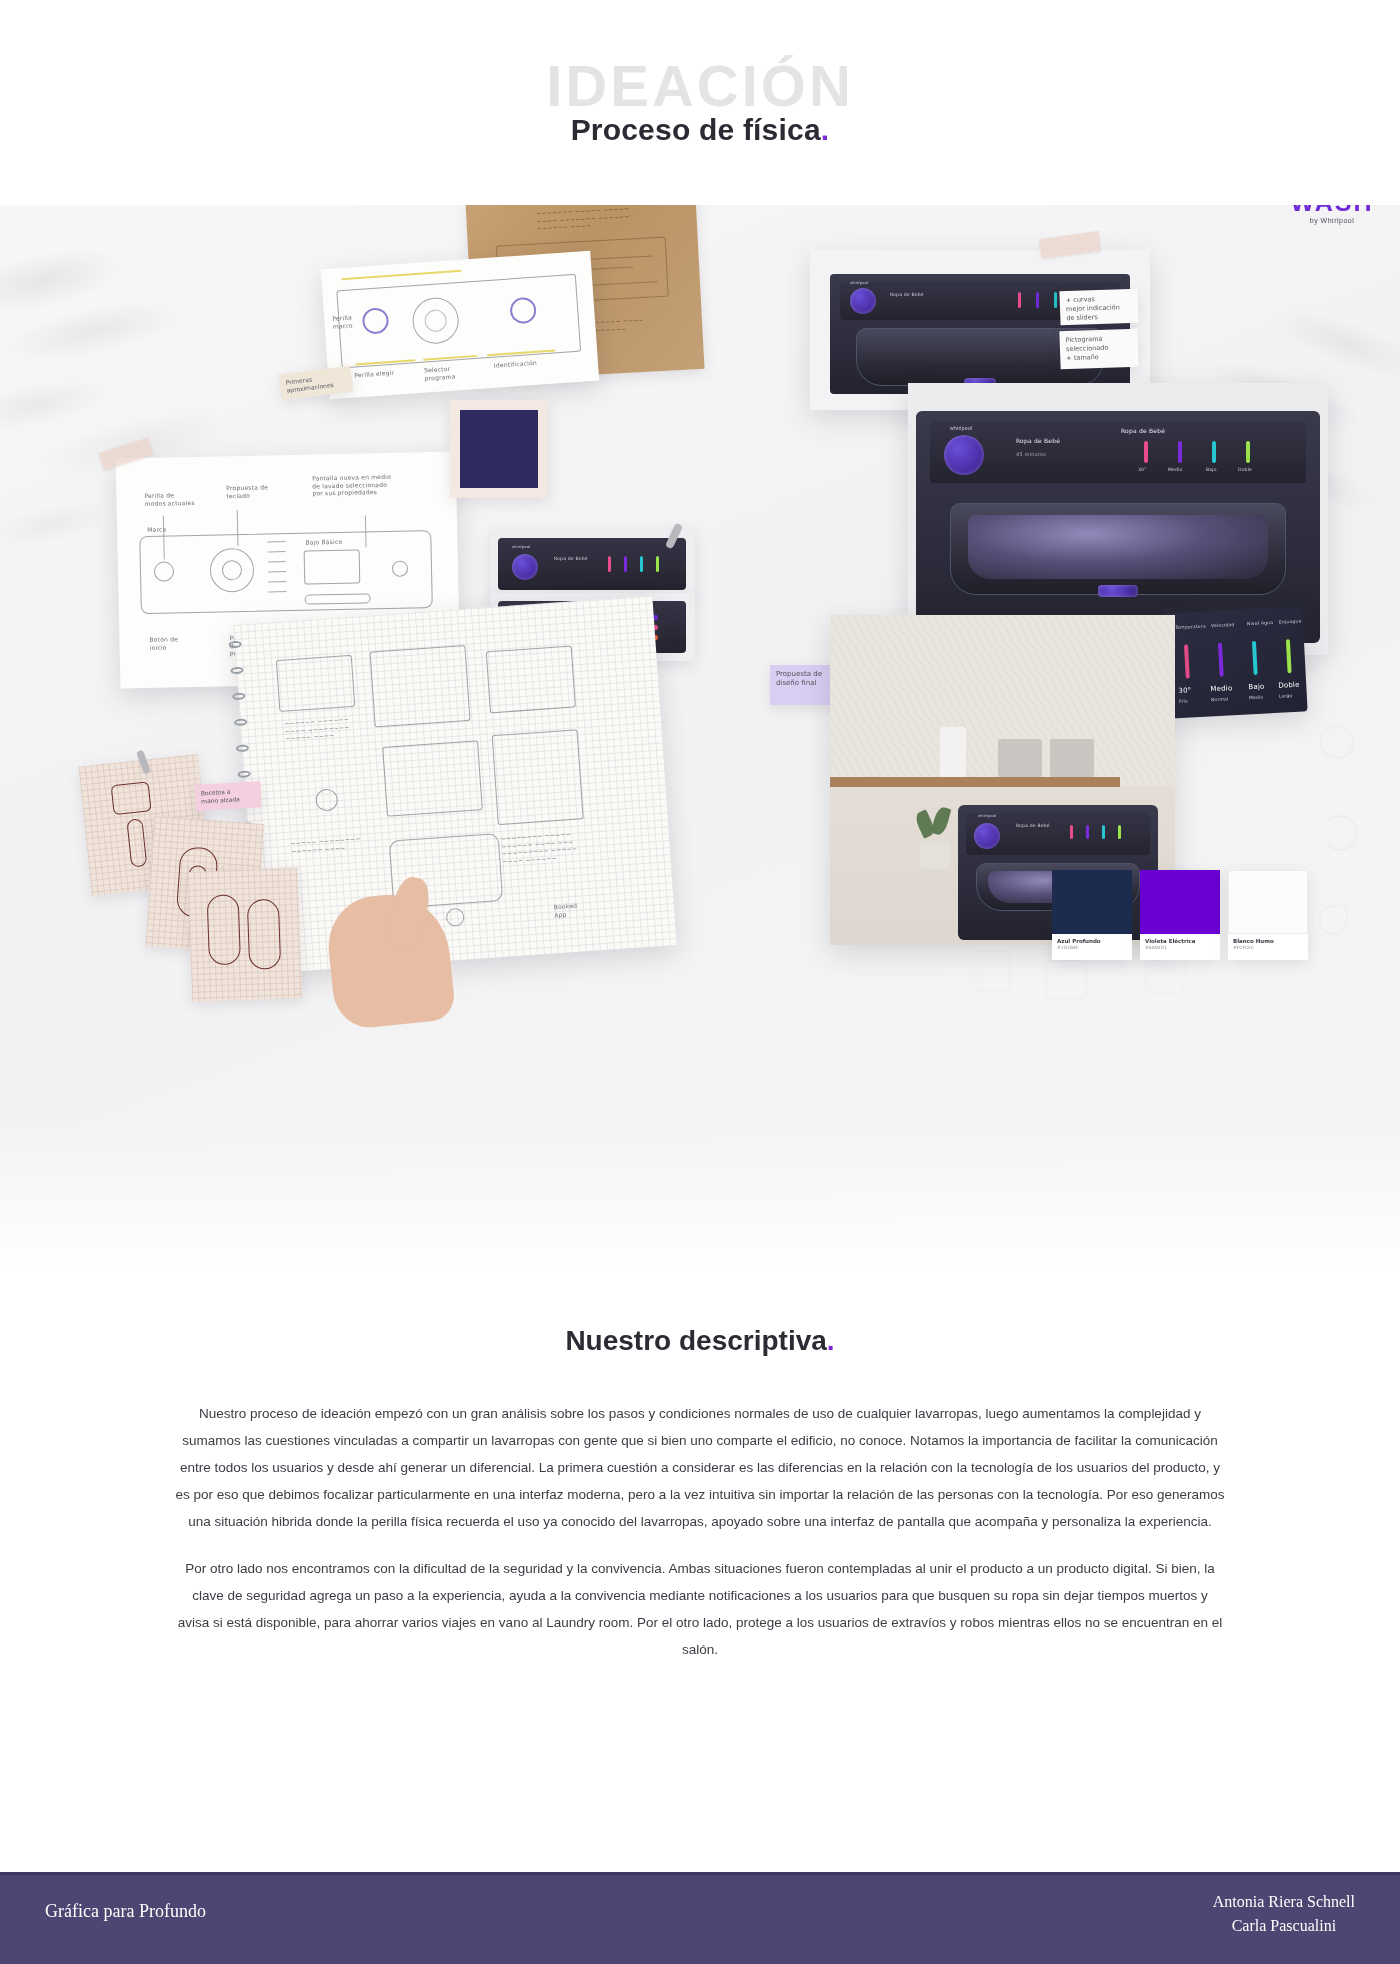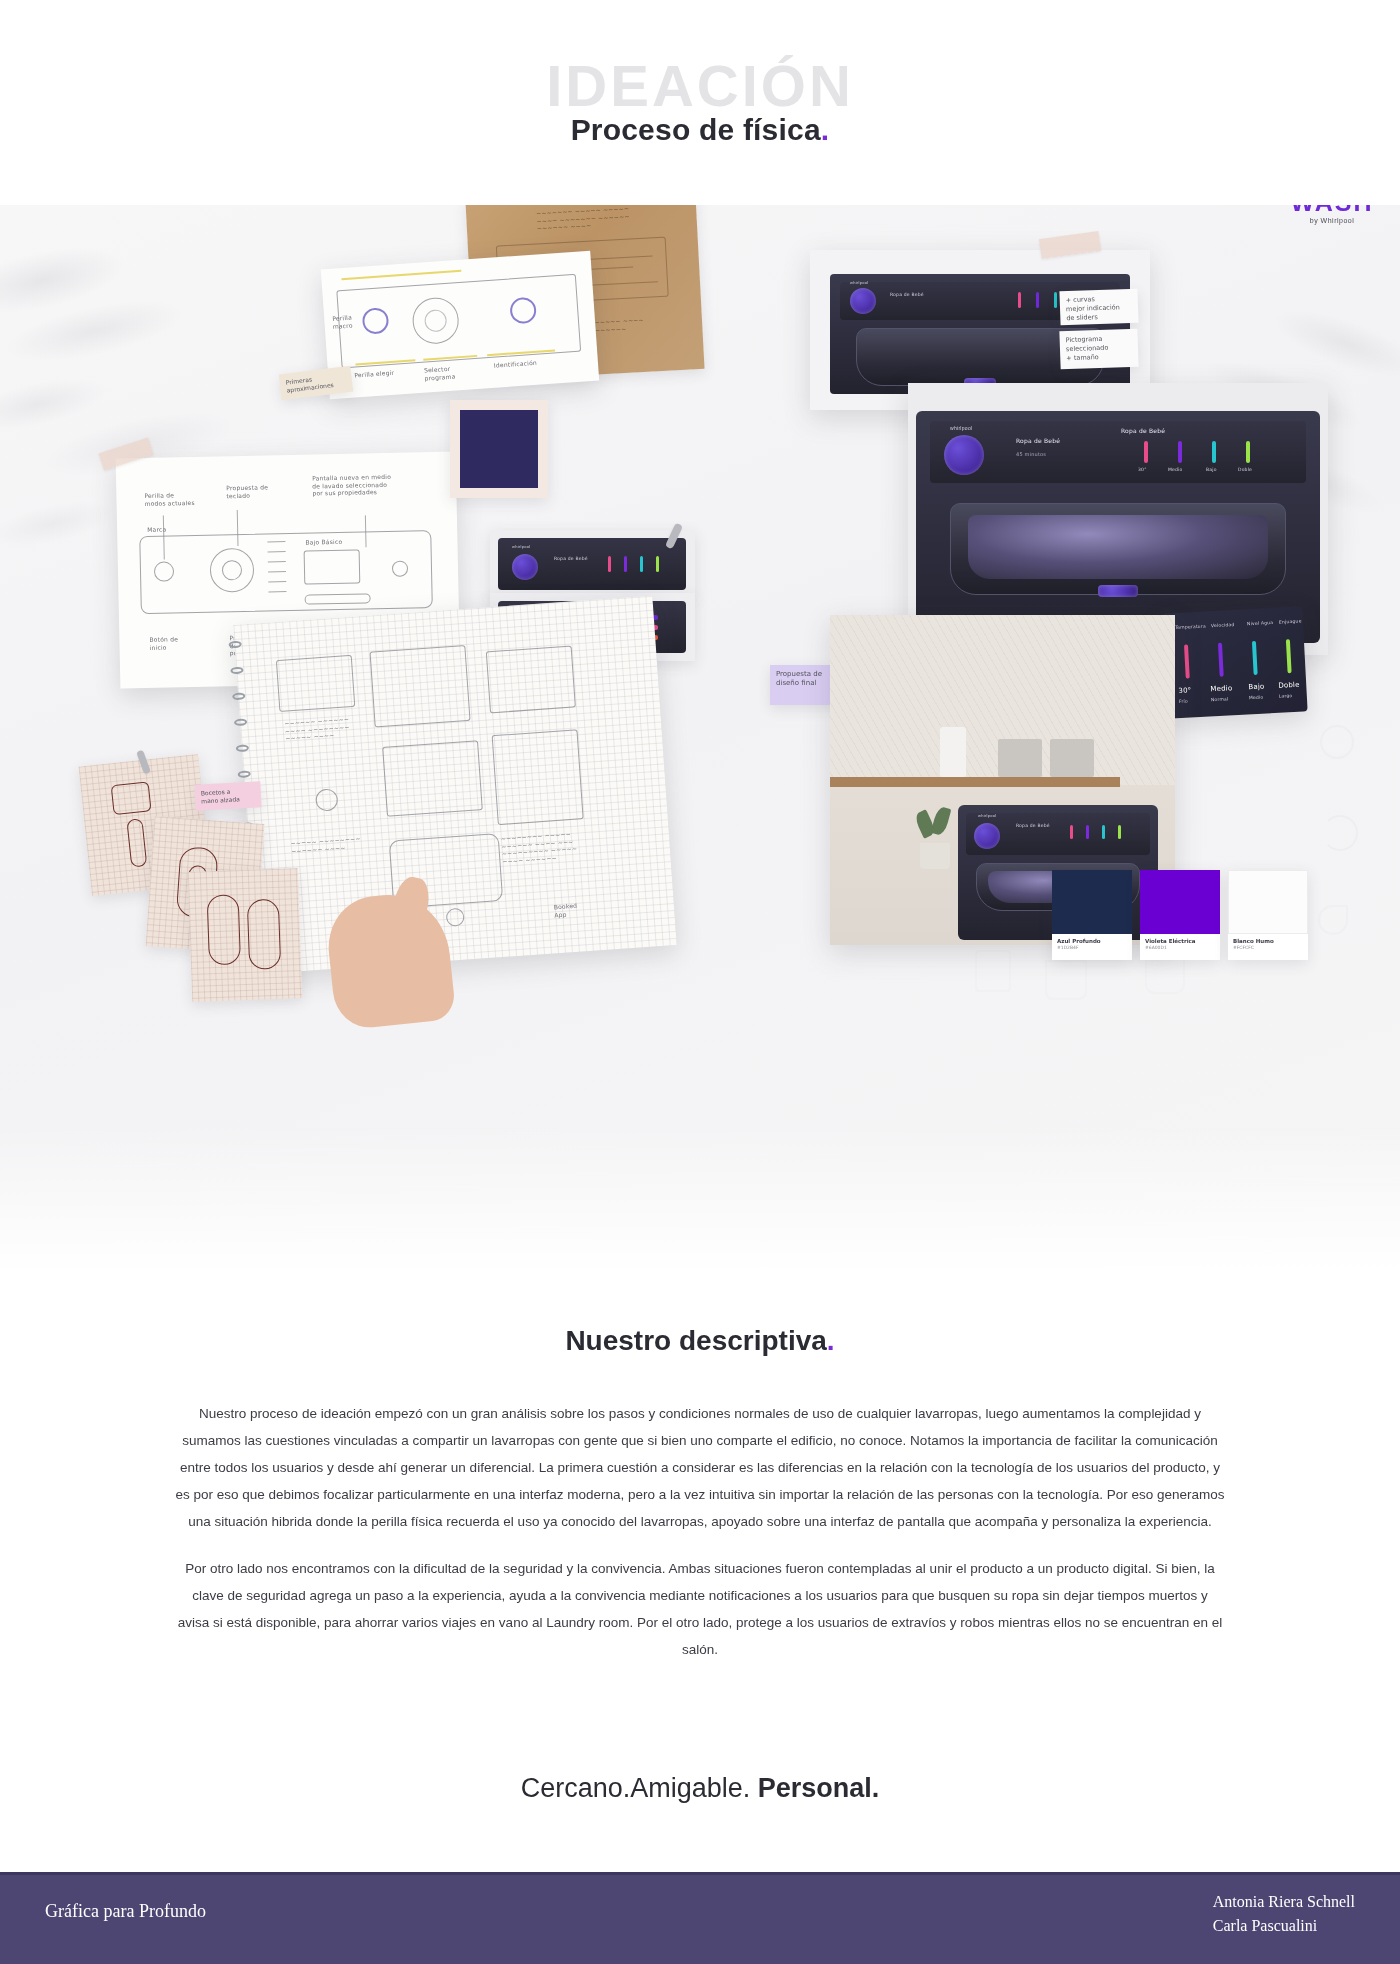--- a/index.html
+++ b/index.html
@@ -382,21 +382,21 @@
     position: absolute;
     left: 0; top: 31px;
     width: 100%;
     text-align: center;
     font-family: "Liberation Serif", serif;
     font-size: 17px;
   }
   .footer-right {
     position: absolute;
     right: 45px; top: 18px;
-    text-align: left;
+    text-align: center;
     font-family: "Liberation Serif", serif;
     font-size: 16px;
     line-height: 1.5;
   }
   .footer-rule {
     position:absolute;
     left:0; top:0; width:100%; height:3px;
     background:#3d3760;
   }
 </style>
@@ -665,23 +665,20 @@
 
   <div class="memoria-title">
     <span>Nuestro descriptiva</span><span class="dot">.</span>
   </div>
 
   <div class="memoria-body">
     <p>Nuestro proceso de ideación empezó con un gran análisis sobre los pasos y condiciones normales de uso de cualquier lavarropas, luego aumentamos la complejidad y sumamos las cuestiones vinculadas a compartir un lavarropas con gente que si bien uno comparte el edificio, no conoce. Notamos la importancia de facilitar la comunicación entre todos los usuarios y desde ahí generar un diferencial. La primera cuestión a considerar es las diferencias en la relación con la tecnología de los usuarios del producto, y es por eso que debimos focalizar particularmente en una interfaz moderna, pero a la vez intuitiva sin importar la relación de las personas con la tecnología.  Por eso generamos una situación hibrida donde la perilla física recuerda el uso ya conocido del lavarropas, apoyado sobre una interfaz de pantalla que acompaña y personaliza la experiencia.</p>
     <p>Por otro lado nos encontramos con la dificultad de la seguridad y la convivencia.  Ambas situaciones fueron contempladas al unir el producto a un producto digital. Si bien, la clave de seguridad agrega un paso a la experiencia, ayuda a la convivencia mediante notificaciones a los usuarios para que busquen su ropa sin dejar tiempos muertos y avisa si está disponible, para ahorrar varios viajes en vano al Laundry room. Por el otro lado, protege a los usuarios de extravíos y robos mientras ellos no se encuentran en el salón.</p>
   </div>
 
-  <div class="tagline">
-    <span>Cercano.Amigable. </span><span class="bold">Personal.</span>
-  </div>
 
   <div class="footer">
     <div class="footer-rule"></div>
     <div class="footer-inner">
       <div class="footer-left">Gráfica para Profundo</div>
       <div class="footer-right">
         <div>Antonia Riera Schnell</div>
         <div>Carla Pascualini</div>
       </div>
     </div>

